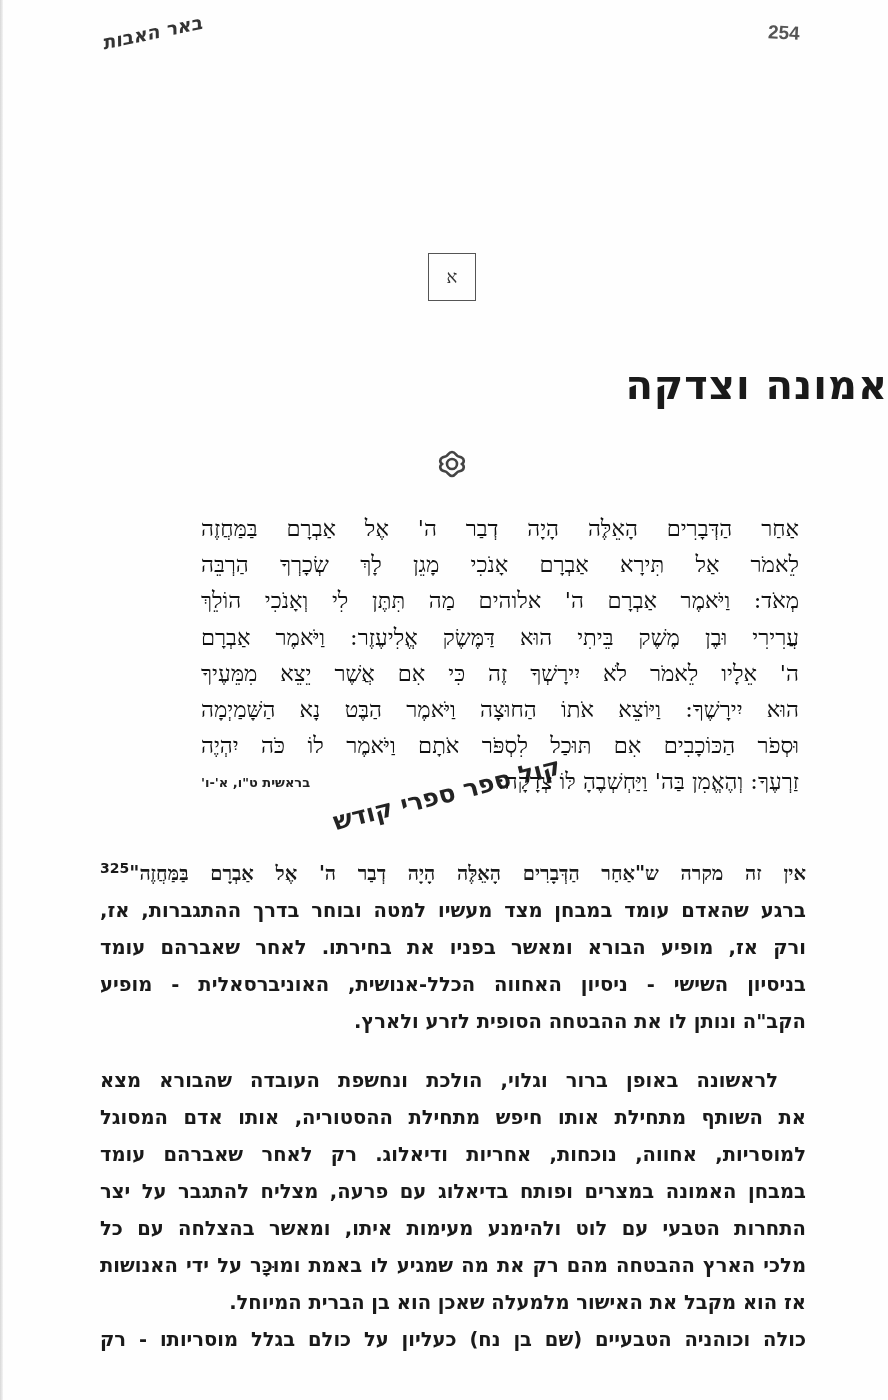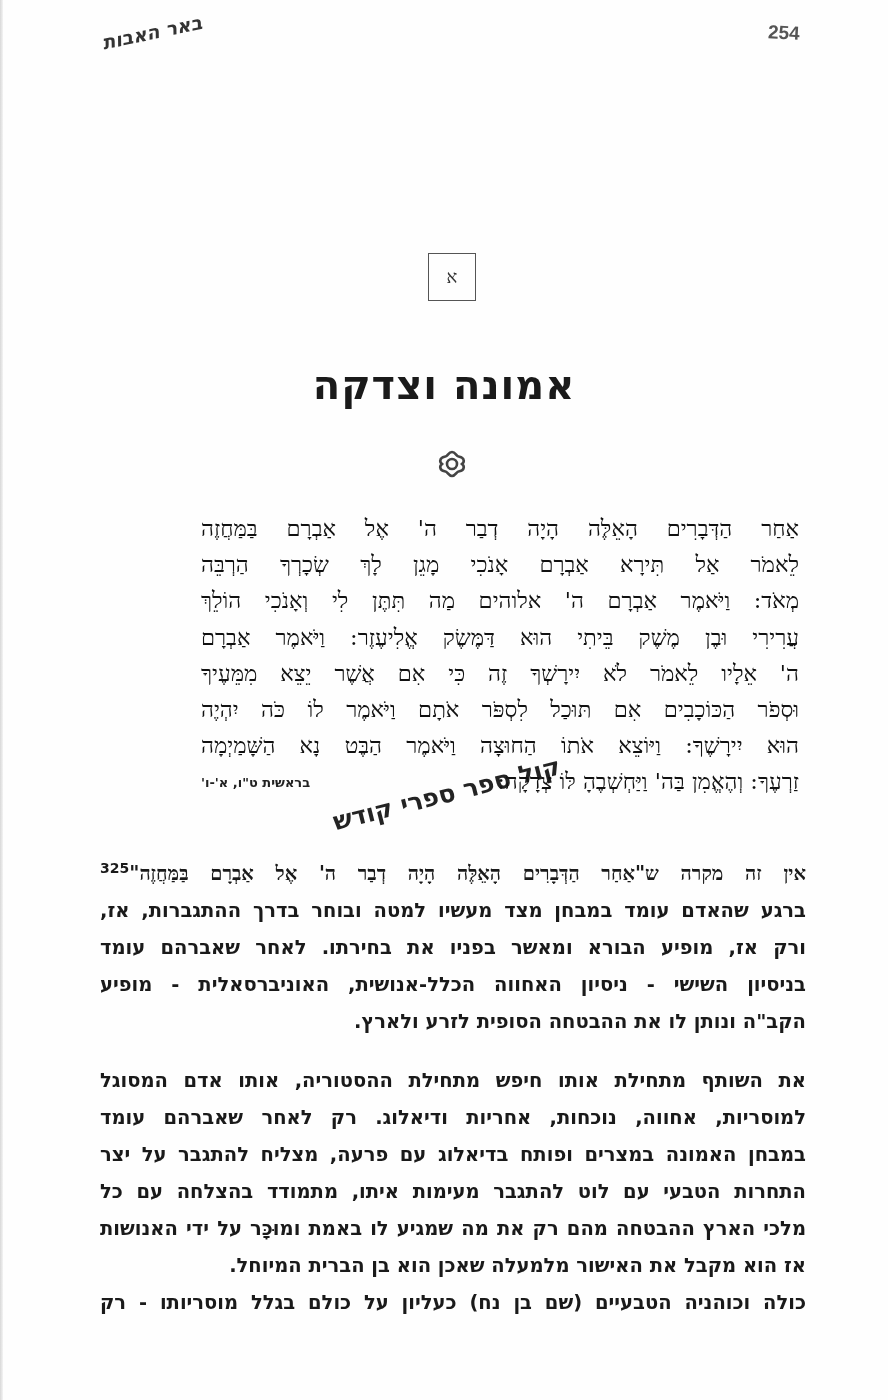--- a/index.html
+++ b/index.html
@@ -63,21 +63,21 @@
       align-items: center;
       justify-content: center;
       font-family: "DejaVu Serif", serif;
       font-size: 18px;
       color: #333;
     }
     .chapter-title {
       position: absolute;
       left: 0; right: 0;
       top: 362px;
-      text-align: center;
+      text-align: right;
       font-family: "DejaVu Sans", sans-serif;
       font-weight: bold;
       font-size: 40px;
       color: #1a1a1a;
       direction: rtl;
       letter-spacing: 1px;
     }
     .flower-icon {
       position: absolute;
       left: 436px;
@@ -190,40 +190,41 @@
       <circle cx="16" cy="16" r="5"></circle>
     </g>
   </svg>
 
   <div class="verse-block">
     <span class="verse-line">אַחַר הַדְּבָרִים הָאֵלֶּה הָיָה דְבַר ה' אֶל אַבְרָם בַּמַּחֲזֶה</span>
     <span class="verse-line">לֵאמֹר אַל תִּירָא אַבְרָם אָנֹכִי מָגֵן לָךְ שְׂכָרְךָ הַרְבֵּה</span>
     <span class="verse-line">מְאֹד: וַיֹּאמֶר אַבְרָם ה' אלוהים מַה תִּתֶּן לִי וְאָנֹכִי הוֹלֵךְ</span>
     <span class="verse-line">עֲרִירִי וּבֶן מֶשֶׁק בֵּיתִי הוּא דַּמֶּשֶׂק אֱלִיעֶזֶר: וַיֹּאמֶר אַבְרָם</span>
     <span class="verse-line">ה' אֵלָיו לֵאמֹר לֹא יִירָשְׁךָ זֶה כִּי אִם אֲשֶׁר יֵצֵא מִמֵּעֶיךָ</span>
+    <span class="verse-line">הוּא יִירָשֶׁךָ: וַיּוֹצֵא אֹתוֹ הַחוּצָה וַיֹּאמֶר הַבֶּט נָא הַשָּׁמַיְמָה</span>
     <span class="verse-line">וּסְפֹר הַכּוֹכָבִים אִם תּוּכַל לִסְפֹּר אֹתָם וַיֹּאמֶר לוֹ כֹּה יִהְיֶה</span>
-    <span class="verse-line">הוּא יִירָשֶׁךָ: וַיּוֹצֵא אֹתוֹ הַחוּצָה וַיֹּאמֶר הַבֶּט נָא הַשָּׁמַיְמָה</span>
     <div class="verse-line last">
       <span>זַרְעֶךָ: וְהֶאֱמִן בַּה' וַיַּחְשְׁבֶהָ לּוֹ צְדָקָה:</span>
       <span class="verse-source">בראשית ט"ו, א'-ו'</span>
     </div>
   </div>
 
   <div class="body-text para1">
     <span class="body-line"><span class="pointed">אין זה מקרה ש"אַחַר הַדְּבָרִים הָאֵלֶּה הָיָה דְבַר ה' אֶל אַבְרָם בַּמַּחֲזֶה"</span><span class="footnote-ref">325</span></span>
     <span class="body-line">ברגע שהאדם עומד במבחן מצד מעשיו למטה ובוחר בדרך ההתגברות, אז,</span>
     <span class="body-line">ורק אז, מופיע הבורא ומאשר בפניו את בחירתו. לאחר שאברהם עומד</span>
     <span class="body-line">בניסיון השישי - ניסיון האחווה הכלל-אנושית, האוניברסאלית - מופיע</span>
     <span class="body-line last">הקב"ה ונותן לו את ההבטחה הסופית לזרע ולארץ.</span>
   </div>
 
   <div class="body-text para2">
+    <span class="body-line first">לראשונה באופן ברור וגלוי, הולכת ונחשפת העובדה שהבורא מצא</span>
     <span class="body-line">את השותף מתחילת אותו חיפש מתחילת ההסטוריה, אותו אדם המסוגל</span>
     <span class="body-line">למוסריות, אחווה, נוכחות, אחריות ודיאלוג. רק לאחר שאברהם עומד</span>
     <span class="body-line">במבחן האמונה במצרים ופותח בדיאלוג עם פרעה, מצליח להתגבר על יצר</span>
-    <span class="body-line">התחרות הטבעי עם לוט להתגבר מעימות איתו, מתמודד בהצלחה עם כל</span>
+    <span class="body-line">התחרות הטבעי עם לוט ולהימנע מעימות איתו, ומאשר בהצלחה עם כל</span>
     <span class="body-line">מלכי הארץ ההבטחה מהם רק את מה שמגיע לו באמת ומוּכָּר על ידי האנושות</span>
     <span class="body-line last">אז הוא מקבל את האישור מלמעלה שאכן הוא בן הברית המיוחל.</span>
     <span class="body-line">כולה וכוהניה הטבעיים (שם בן נח) כעליון על כולם בגלל מוסריותו - רק</span>
   </div>
 
   <div class="watermark">קול ספר ספרי קודש</div>
 </div>
 
 </body></html>

